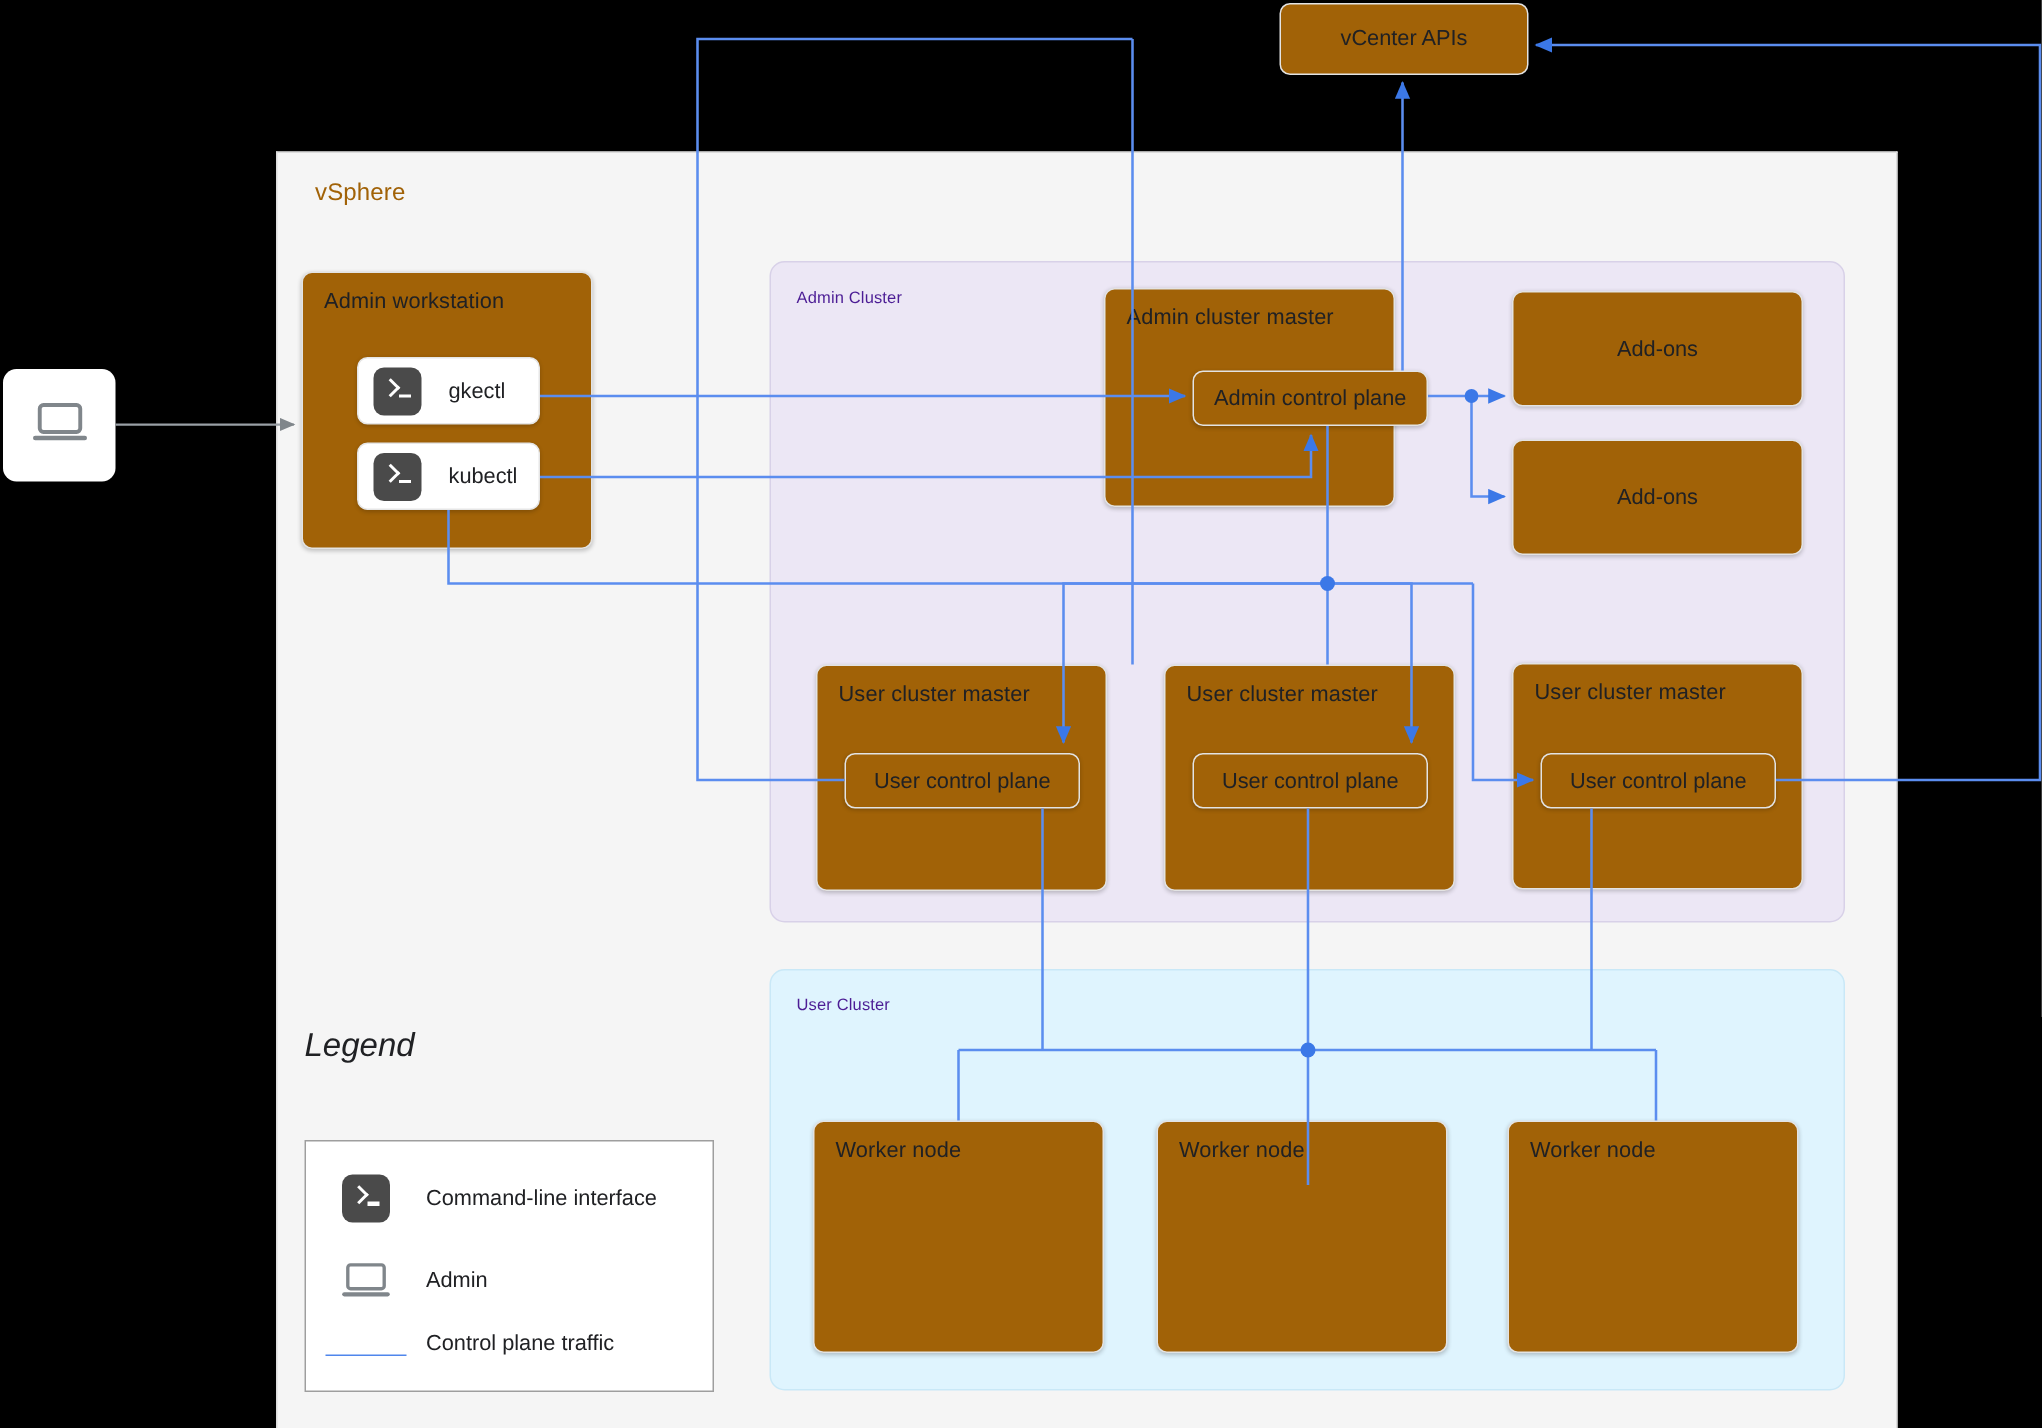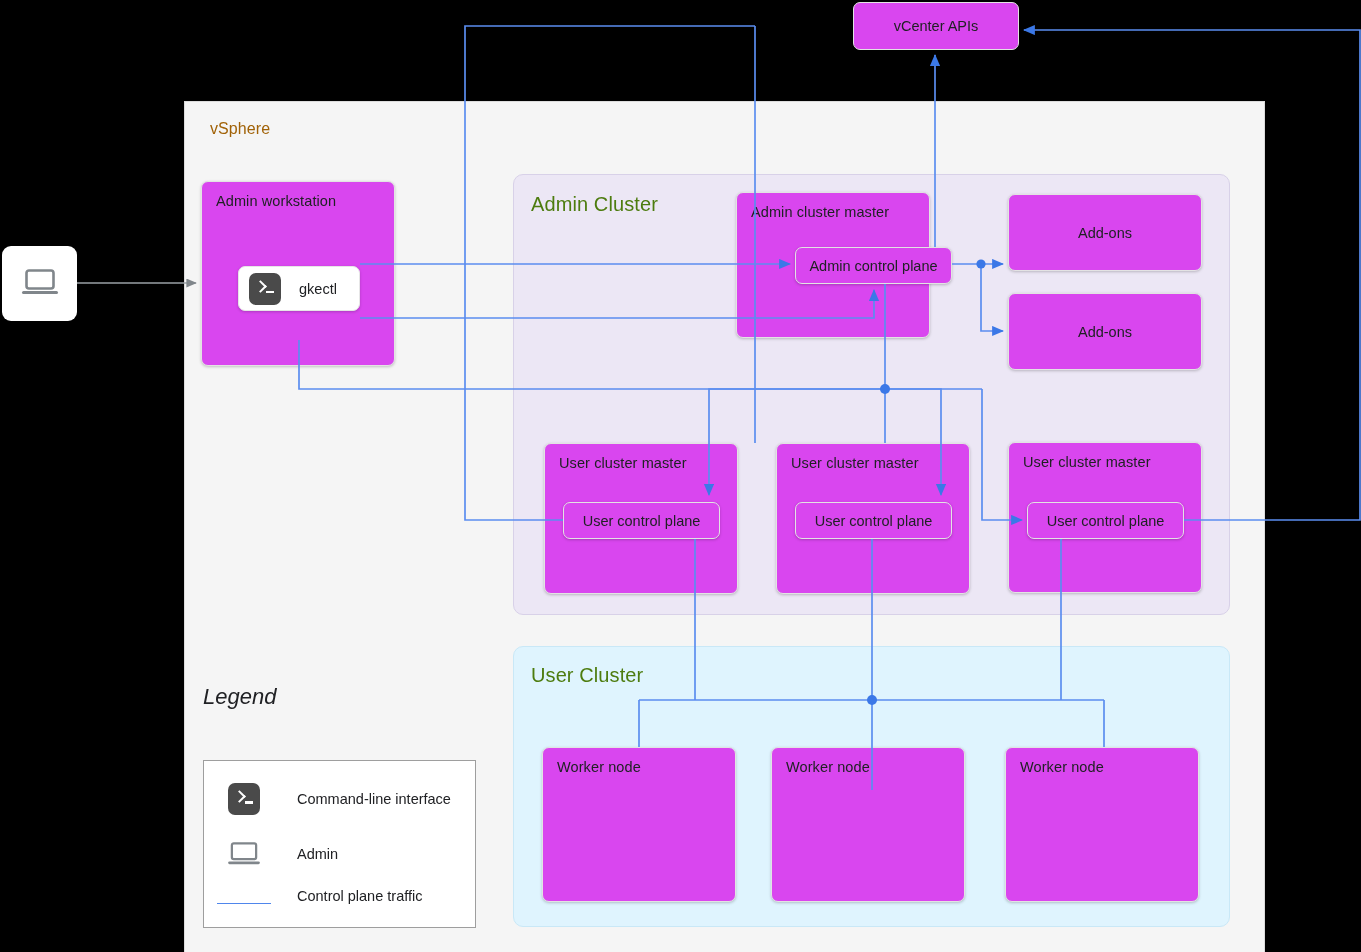--- a/index.html
+++ b/index.html
@@ -24,21 +24,21 @@
   }
 
   
   .layer-boxes { position: absolute; left: 0; top: 0; width: 1361px; height: 952px; }
   #wires { position: absolute; left: 0; top: 0; width: 1361px; height: 952px; pointer-events: none; }
 
   
   .node {
     position: absolute;
     box-sizing: border-box;
-    background: #d946ef;
+    background: #a16207;
     border: 1px solid #e3e3e3;
     border-radius: 7px;
     box-shadow: 0 1px 3px rgba(0,0,0,0.22);
   }
   .node-title {
     position: absolute;
     left: 14px;
     top: 11px;
     font-size: 14.5px;
     color: #202124;
@@ -56,22 +56,22 @@
   }
 
   
   .region {
     position: absolute;
     box-sizing: border-box;
     border-radius: 10px;
   }
   .region-label {
     position: absolute;
-    font-size: 20px;
-    color: #4d7c0f;
+    font-size: 11px;
+    color: #4c1d95;
     white-space: nowrap;
     letter-spacing: 0.1px;
   }
 
   #vsphere-region {
     left: 184px; top: 101px;
     width: 1081px; height: 851px;
     background: #f5f5f5;
     border: 1px solid #dcdcdc;
     border-bottom: none;
@@ -100,21 +100,20 @@
 
   .cli-chip {
     position: absolute;
     box-sizing: border-box;
     background: #ffffff;
     border: 1px solid #e6e6e6;
     border-radius: 7px;
     box-shadow: 0 1px 3px rgba(0,0,0,0.2);
     display: flex;
     align-items: center;
-    margin-top: 28px;
   }
   .cli-chip .term-icon { margin-left: 10px; }
   .cli-chip .cli-label {
     margin-left: 18px;
     font-size: 14.5px;
     color: #202124;
   }
   #chip-gkectl  { left: 238px; top: 238px; width: 122px; height: 45px; }
   #chip-kubectl { left: 238px; top: 295px; width: 122px; height: 45px; }
 
@@ -190,21 +189,20 @@
     width: 273px; height: 168px;
     box-sizing: border-box;
     background: #ffffff;
     border: 1px solid #9e9e9e;
   }
   .legend-row {
     position: absolute;
     left: 0; right: 0;
     display: flex;
     align-items: center;
-    gap: 13px;
   }
   .legend-row .legend-label {
     font-size: 14.5px;
     color: #202124;
     margin-left: 0;
   }
   #legend-row-cli  { top: 22px; }
   #legend-row-user { top: 79px; }
   #legend-row-line { top: 127px; align-items: flex-end; }
 
@@ -254,20 +252,24 @@
       </span>
     </div>
 
     <div class="node" id="admin-workstation">
       <div class="node-title">Admin workstation</div>
     </div>
 
     <div class="cli-chip" id="chip-gkectl">
       <span class="term-icon"></span>
       <span class="cli-label">gkectl</span>
+    </div>
+    <div class="cli-chip" id="chip-kubectl">
+      <span class="term-icon"></span>
+      <span class="cli-label">kubectl</span>
     </div>
 
     <div class="node" id="admin-cluster-master">
       <div class="node-title">Admin cluster master</div>
     </div>
     <div class="node" id="admin-control-plane">
       <div class="node-center-label">Admin control plane</div>
     </div>
 
     <div class="node" id="addons-1">

